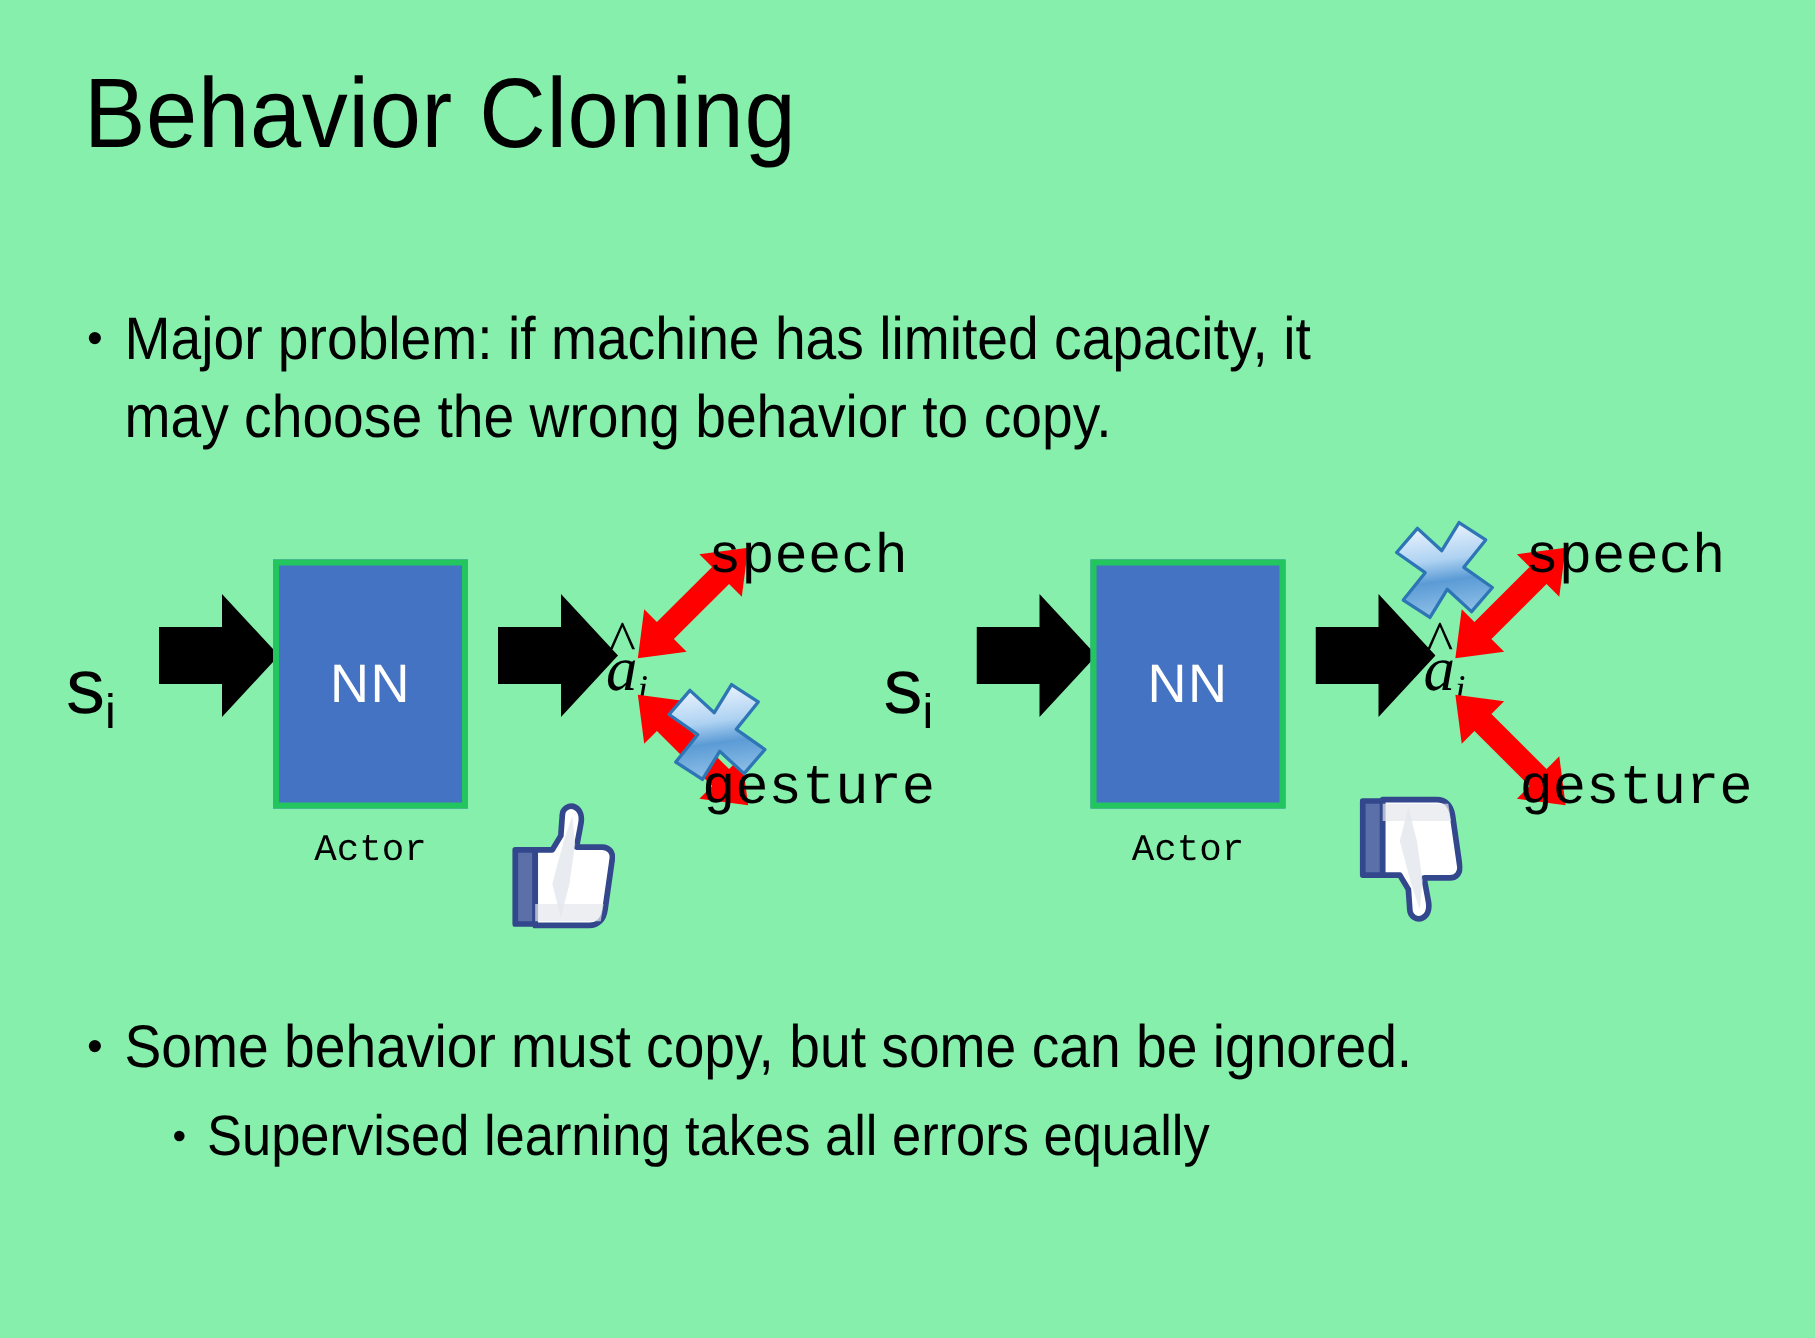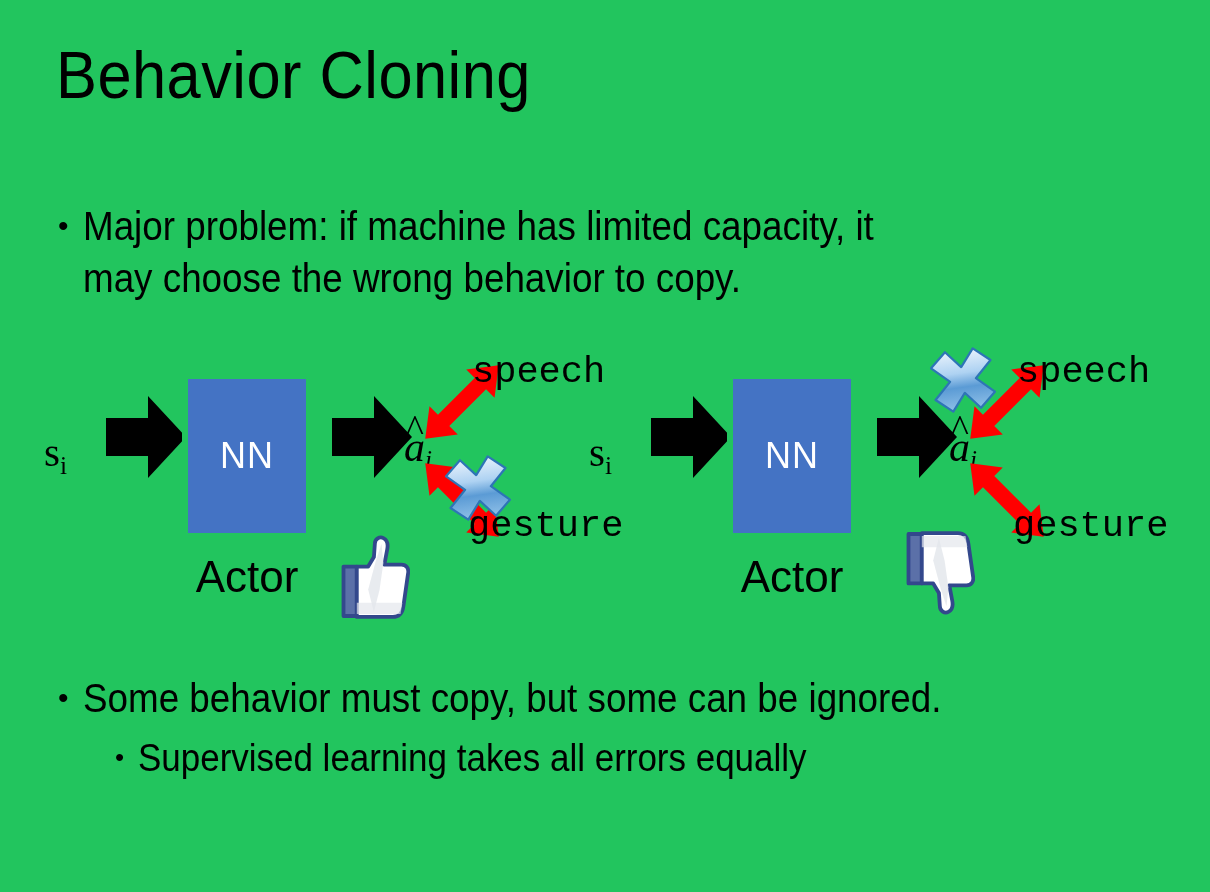--- a/index.html
+++ b/index.html
@@ -1,20 +1,20 @@
 <!DOCTYPE html>
 <html><head>
 <meta charset="utf-8">
 <style>
   html,body{margin:0;padding:0;background:#ffffff;}
   body{
     width:1210px;height:892px;position:relative;overflow:hidden;
     font-family:"Liberation Sans",sans-serif;color:#000;
   }
-  .slide{position:absolute;inset:0;background:#22c55e;}
+  .slide{position:absolute;inset:0;background:#86efac;}
 
   
   .title{
     position:absolute; left:56px; top:42px;
     font-family:"Liberation Sans",sans-serif;
     font-size:66px; font-weight:300; letter-spacing:0.5px;
     line-height:1.0; color:#000; white-space:nowrap;
     transform:scaleX(0.93); transform-origin:left center;
   }
 
@@ -43,40 +43,40 @@
   #bullet-sub .dot{margin-top:10px;}
 
   
   .diagram{position:absolute; top:330px; left:0; width:1210px; height:310px;}
   .unit{position:absolute; top:0; width:560px; height:310px;}
   #unit-left{left:10px;}
   #unit-right{left:555px;}
 
   .s-label{
     position:absolute; left:34px; top:98px;
-    font-size:41px; font-family:Liberation Serif, serif; color:#000;
+    font-size:52px; font-family:Liberation Sans, sans-serif; color:#000;
   }
   .s-label sub{font-size:0.62em; vertical-align:baseline; position:relative; top:0.30em;}
 
   .arrow-in{position:absolute; left:96px; top:62px; width:80px; height:90px;}
   .arrow-out{position:absolute; left:322px; top:62px; width:80px; height:90px;}
 
   .nnbox{
     position:absolute; left:172px; top:43px; width:130px; height:166px;
-    background:#4473C4; border:6px solid #22c55e; box-sizing:border-box;
+    background:#4473C4; border:4px solid #22c55e; box-sizing:border-box;
     display:flex; align-items:center; justify-content:center;
   }
   .nnbox .nntxt{
     color:#ffffff; font-size:36px; font-family:"Liberation Sans",sans-serif;
     letter-spacing:1px; line-height:1;
   }
   .actor{
     position:absolute; left:172px; top:222px; width:130px;
-    text-align:center; font-size:44px; color:#000;
-    font-family:Liberation Sans, sans-serif;
+    text-align:center; font-size:25px; color:#000;
+    font-family:Liberation Mono, monospace;
   }
 
   .ahat{
     position:absolute; left:394px; top:96px;
     font-family:"Liberation Serif",serif; font-size:42px; font-style:italic;
     color:#000; line-height:1; white-space:nowrap;
   }
   .ahat .hat{
     position:absolute; left:2px; top:-17px; font-size:38px;
     font-style:normal; font-family:"Liberation Serif",serif;

